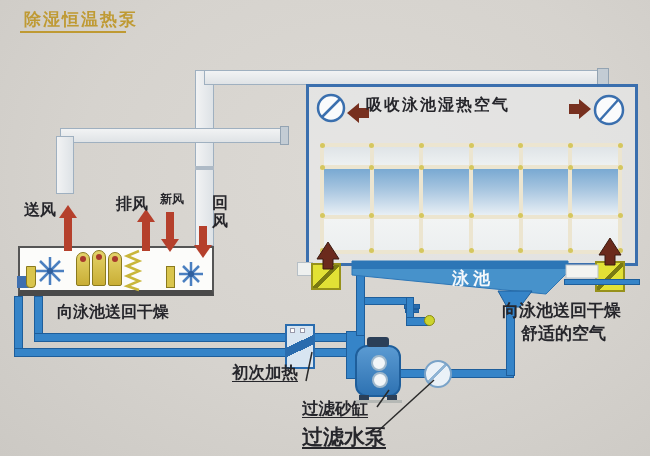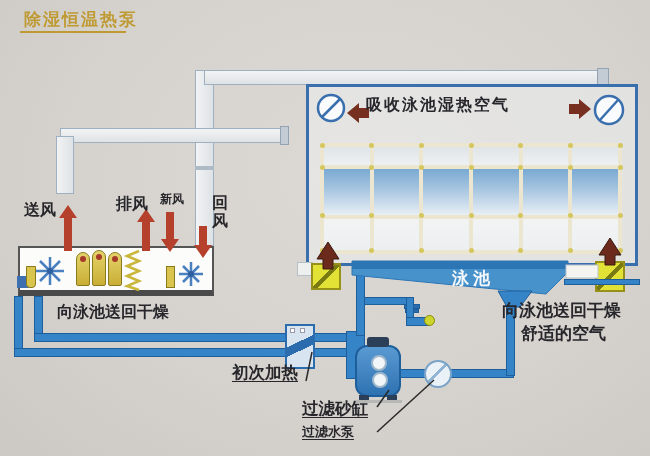--- a/index.html
+++ b/index.html
@@ -241,15 +241,15 @@
   <div class="txt" style="left:24px;  top:200px; font-size:16px;">送风</div>
   <div class="txt" style="left:116px; top:194px; font-size:16px;">排风</div>
   <div class="txt" style="left:160px; top:191px; font-size:12px;">新风</div>
   <div class="txt" style="left:212px; top:194px; font-size:16px; width:20px; white-space:normal; line-height:1.15;">回风</div>
   <div class="txt" style="left:57px;  top:302px; font-size:16px;">向泳池送回干燥</div>
   <div class="txt" style="left:452px; top:267px; font-size:17px; font-weight:700; letter-spacing:4px; color:#f4f8fb;">泳池</div>
   <div class="txt" style="left:502px; top:299px; font-size:17px;">向泳池送回干燥</div>
   <div class="txt underlined" style="left:232px; top:362px; font-size:16.5px;">初次加热</div>
   <div class="txt" style="left:521px; top:322px; font-size:17px;">舒适的空气</div>
   <div class="txt underlined" style="left:302px; top:398px; font-size:16.5px;">过滤砂缸</div>
-  <div class="txt underlined" style="left:302px; top:423px; font-size:13px;text-decoration:underline;">过滤水泵</div>
+  <div class="txt underlined" style="left:302px; top:423px; font-size:21px;text-decoration:underline;">过滤水泵</div>
 
 </div>
 
 </body></html>

